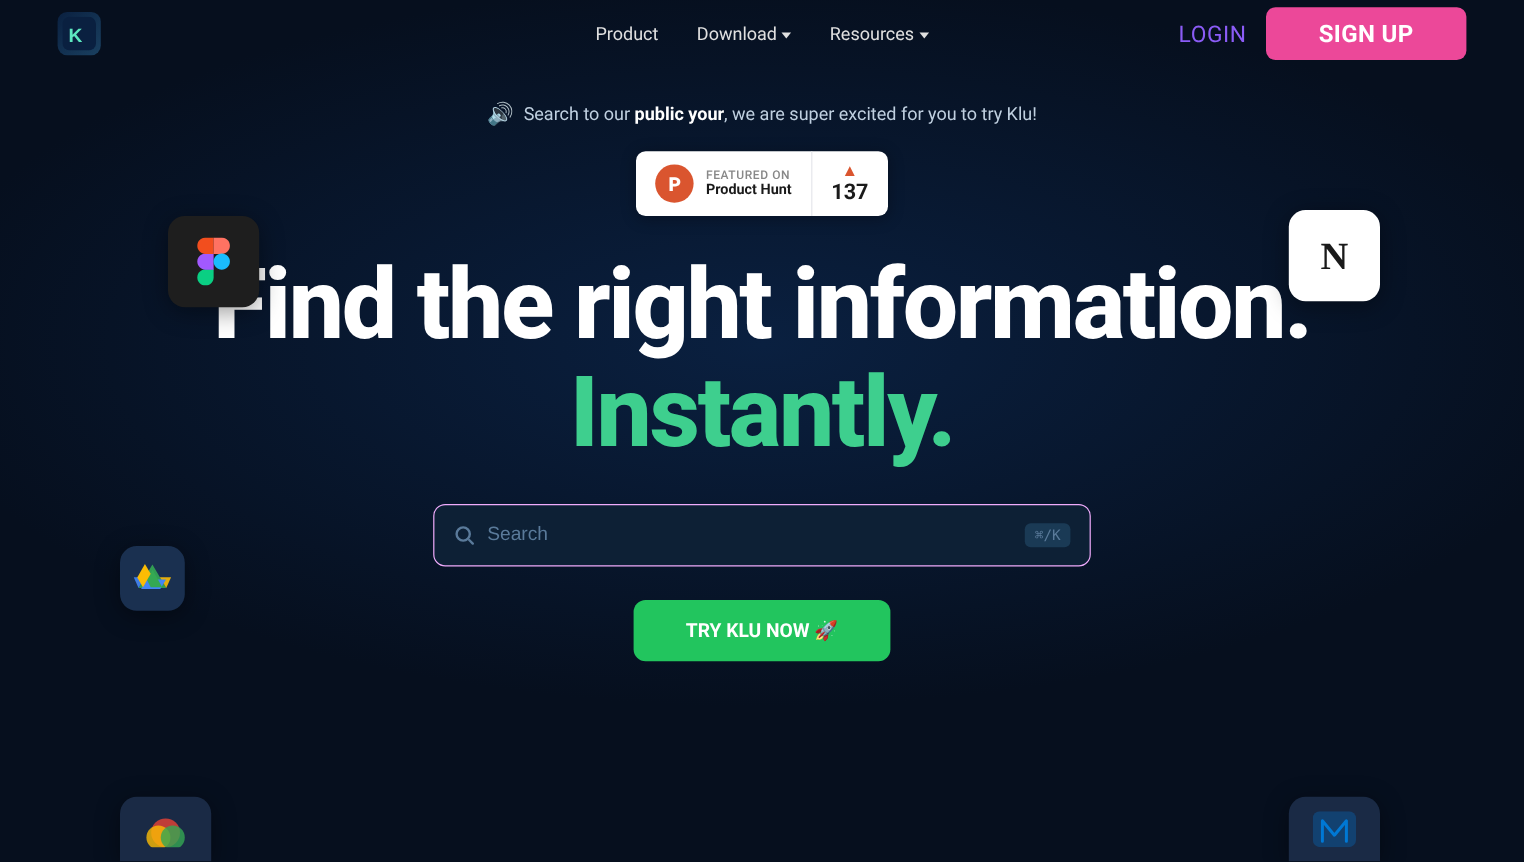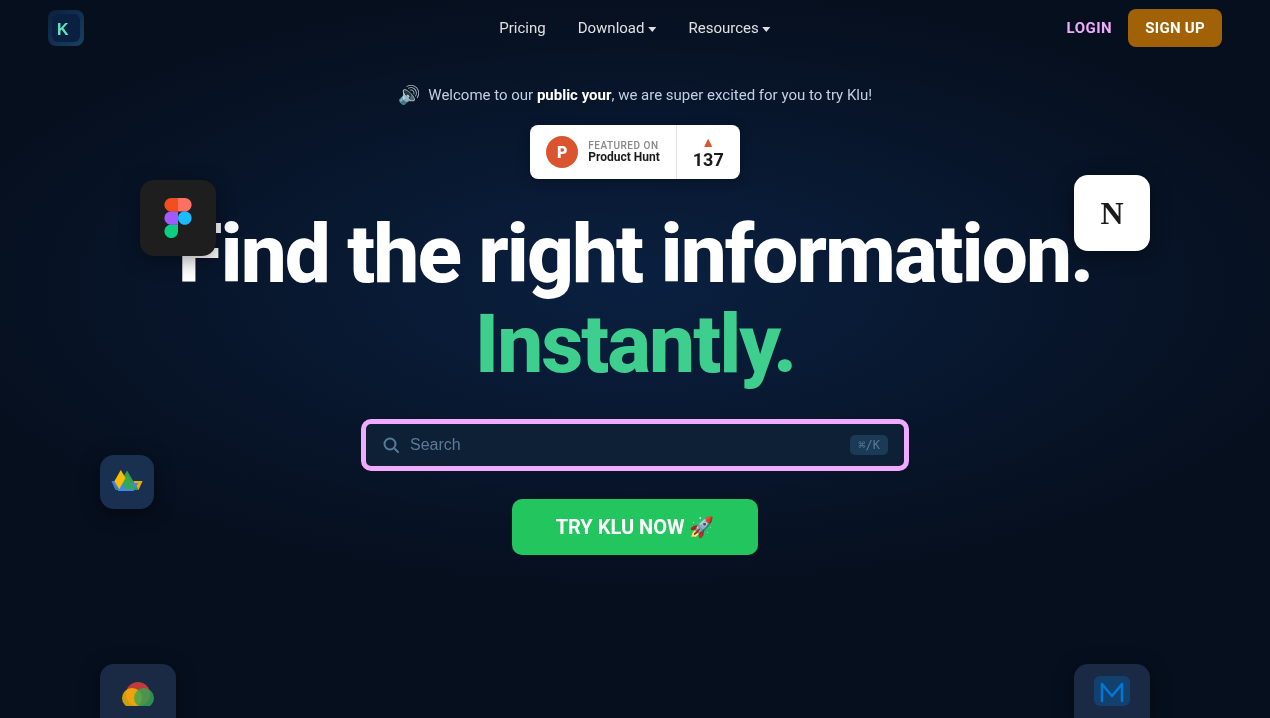--- a/index.html
+++ b/index.html
@@ -78,33 +78,33 @@
       margin-top: 2px;
     }
 
     .nav-actions {
       display: flex;
       align-items: center;
       gap: 16px;
     }
 
     .login-btn {
-      font-size: 15px;
-      font-weight: 700;
-      color: #f0abfc;
+      font-size: 19px;
+      font-weight: 400;
+      color: #8b5cf6;
       cursor: pointer;
       letter-spacing: 0.5px;
     }
 
     .signup-btn {
-      background: #a16207;
-      color: #fff;
-      font-size: 15px;
+      background: #ec4899;
+      color: #fff;
+      font-size: 20px;
       font-weight: 700;
-      padding: 10px 17px;
+      padding: 10px 44px;
       border-radius: 8px;
       cursor: pointer;
       letter-spacing: 0.3px;
     }
 
     
     .main {
       position: relative;
       z-index: 5;
       display: flex;
@@ -234,21 +234,21 @@
       text-align: center;
       line-height: 1.6;
       margin-bottom: 32px;
     }
 
     
     .search-bar {
       display: flex;
       align-items: center;
       background: #0d2035;
-      border: 5px solid #f0abfc;
+      border: 1px solid #f0abfc;
       border-radius: 10px;
       width: 548px;
       height: 52px;
       padding: 0 16px;
       gap: 10px;
       margin-bottom: 28px;
     }
 
     .search-icon-wrap {
       color: #5a7a9a;
@@ -275,21 +275,21 @@
       font-size: 12px;
       color: #5a7a9a;
       font-family: monospace;
       white-space: nowrap;
     }
 
     
     .cta-btn {
       background: #22c55e;
       color: #fff;
-      font-size: 20px;
+      font-size: 16px;
       font-weight: 700;
       padding: 16px 44px;
       border-radius: 10px;
       cursor: pointer;
       display: flex;
       align-items: center;
       gap: 8px;
     }
 
     
@@ -378,21 +378,21 @@
     <div class="logo-inner">
 
       <svg width="28" height="28" viewBox="0 0 28 28" fill="none">
         <rect width="28" height="28" rx="6" fill="#0a2040"></rect>
         <text x="5" y="21" font-size="16" font-weight="900" fill="#5de8c0" font-family="Arial">K</text>
       </svg>
     </div>
   </div>
 
   <div class="nav-links">
-    <span class="nav-link">Pricing</span>
+    <span class="nav-link">Product</span>
     <span class="nav-link">
       <span>Download</span>
       <span class="chevron-down"></span>
     </span>
     <span class="nav-link">
       <span>Resources</span>
       <span class="chevron-down"></span>
     </span>
   </div>
 
@@ -400,21 +400,21 @@
     <span class="login-btn">LOGIN</span>
     <div class="signup-btn">SIGN UP</div>
   </div>
 </nav>
 
 <div class="main">
 
   <div class="beta-banner">
     <span class="beta-icon">🔊</span>
     <span>
-      <span>Welcome to our </span><strong>public your</strong><span>, we are super excited for you to try Klu!</span>
+      <span>Search to our </span><strong>public your</strong><span>, we are super excited for you to try Klu!</span>
     </span>
   </div>
 
   <div class="ph-badge">
     <div class="ph-left">
       <div class="ph-p-icon">P</div>
       <div class="ph-text-block">
         <span class="ph-featured-on">FEATURED ON</span>
         <span class="ph-product-hunt">Product Hunt</span>
       </div>

